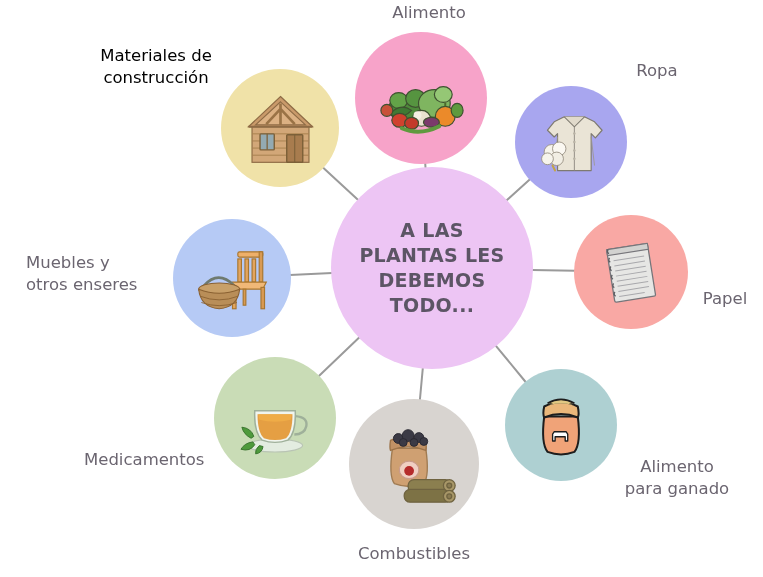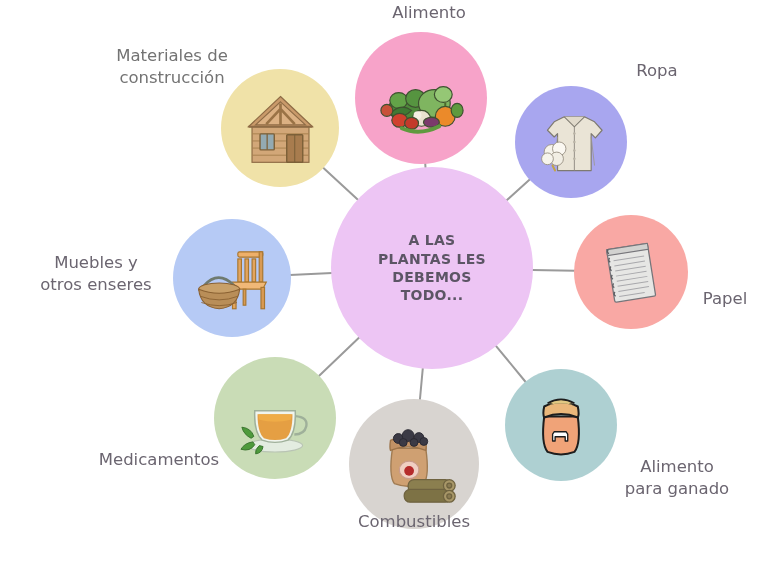--- a/index.html
+++ b/index.html
@@ -44,37 +44,37 @@
     background: #edc5f4;
     z-index: 3;
     display: flex;
     align-items: center;
     justify-content: center;
     text-align: center;
   }
   .center-text {
     font-family: "DejaVu Sans", sans-serif;
     font-weight: bold;
-    font-size: 14px;
+    font-size: 19px;
     line-height: 1.32;
     letter-spacing: 0.3px;
     color: #5c5565;
     padding: 0 14px;
   }
   .label {
     position: absolute;
     z-index: 4;
     font-family: "DejaVu Sans", sans-serif;
     font-size: 16.5px;
     line-height: 1.34;
     color: #6b6570;
     white-space: pre-line;
   }
   .label.ta-left   { text-align: center; }
-  .label.ta-right  { text-align: center; }
+  .label.ta-right  { text-align: left; }
   .label.ta-center { text-align: center; }
 </style>
 </head>
 <body>
 
 <div id="diagram">
   <svg id="link-layer" viewBox="0 0 763 577" width="763" height="577">
       <line x1="425.54291507230914" y1="168.208687481141" x2="425.19710520299907" y2="162.86435313725835" stroke="#9a9a9a" stroke-width="2" stroke-linecap="round"></line>
       <line x1="506.0904062624792" y1="200.83891230883182" x2="530.2502765556364" y2="178.9385982301425" stroke="#9a9a9a" stroke-width="2" stroke-linecap="round"></line>
       <line x1="531.979804609392" y1="270.0096443137566" x2="575.0113094187406" y2="270.8745991842963" stroke="#9a9a9a" stroke-width="2" stroke-linecap="round"></line>
@@ -204,21 +204,21 @@
             <rect x="40" y="76" width="48" height="13" rx="6" fill="#7d7245"></rect>
             <ellipse cx="86" cy="72" rx="6" ry="6" fill="#a89768"></ellipse>
             <ellipse cx="86" cy="72" rx="2.5" ry="2.5" fill="#8a7b52"></ellipse>
             <ellipse cx="86" cy="83" rx="6" ry="6" fill="#a89768"></ellipse>
             <ellipse cx="86" cy="83" rx="2.5" ry="2.5" fill="#8a7b52"></ellipse>
           </g>
         </g>
           </svg>
         </div>
       </div>
-      <div class="label ta-center" style="left: 349px; top: 511px; width: 130px; color: rgb(107, 101, 112);">Combustibles</div>
+      <div class="label ta-center" style="left: 349px; top: 543px; width: 130px; color: rgb(107, 101, 112);">Combustibles</div>
       <div class="node" style="left: 214px; top: 357px; width: 122px; height: 122px; background: rgb(201, 220, 182);">
         <div class="node-icon" style="width: 92px; height: 92px;">
           <svg viewBox="0 0 100 100" width="100%" height="100%" preserveAspectRatio="xMidYMid meet">
         <g>
           <ellipse cx="50" cy="80" rx="30" ry="7" fill="#e3ece0" stroke="#b9c4b4" stroke-width="1.2"></ellipse>
           <path d="M28 42 h44 q1 24 -8 32 q-14 5 -28 0 q-9 -8 -8 -32z" fill="#f0f5ee" stroke="#9fb09a" stroke-width="1.6"></path>
           <path d="M31 46 h38 q0 20 -7 26 q-12 4 -24 0 q-7 -6 -7 -26z" fill="#e2932b" opacity="0.88"></path>
           <path d="M32 46 h36 q0 4 -1 6 q-17 4 -34 0 q-1 -2 -1 -6z" fill="#f0ad48" opacity="0.9"></path>
           <path d="M72 48 q14 1 12 11 q-2 9 -13 9" fill="none" stroke="#9fb09a" stroke-width="2.6"></path>
           <g fill="#4e9a3c" stroke="#35702a" stroke-width="1">
@@ -275,21 +275,21 @@
           </g>
           <rect x="27" y="56" width="16" height="18" rx="1" fill="#93aab2" stroke="#7c6038" stroke-width="1.6"></rect>
           <line x1="35" y1="56" x2="35" y2="74" stroke="#7c6038" stroke-width="1.4"></line>
           <rect x="57" y="57" width="18" height="31" rx="1" fill="#a87c4e" stroke="#7c6038" stroke-width="1.6"></rect>
           <line x1="66" y1="57" x2="66" y2="88" stroke="#7c6038" stroke-width="1.2"></line>
           <path d="M14 48 h72" stroke="#8e6b45" stroke-width="2.2"></path>
         </g>
           </svg>
         </div>
       </div>
-      <div class="label ta-center" style="left: 92px; top: 45px; width: 160px; color: #737373;">Materiales de
+      <div class="label ta-center" style="left: 76px; top: 45px; width: 160px; color: #000000;">Materiales de
 construcción</div>
     </div>
 <div class="center-node" style="left: 331px; top: 167px; width: 202px; height: 202px; background: rgb(237, 197, 244);">
       <div class="center-text" style="color: rgb(92, 85, 101); white-space: pre-line;">A LAS
 PLANTAS LES
 DEBEMOS
 TODO...</div>
     </div>
   </div>
 

